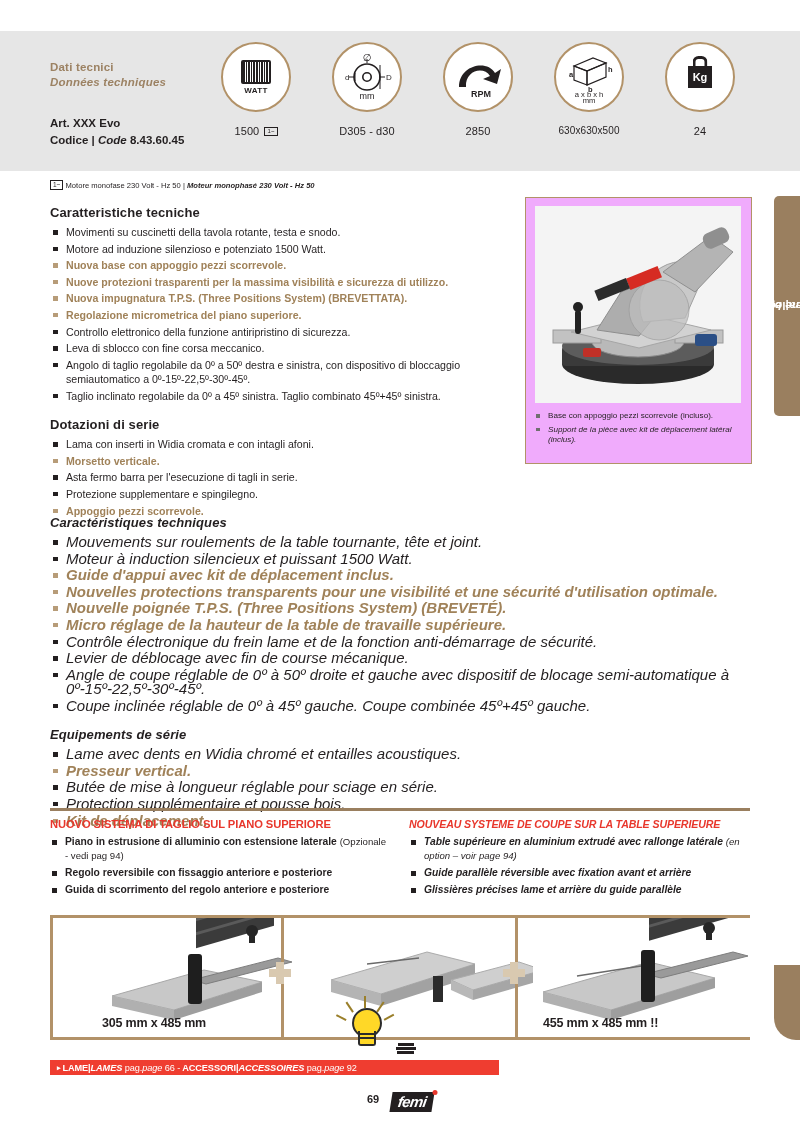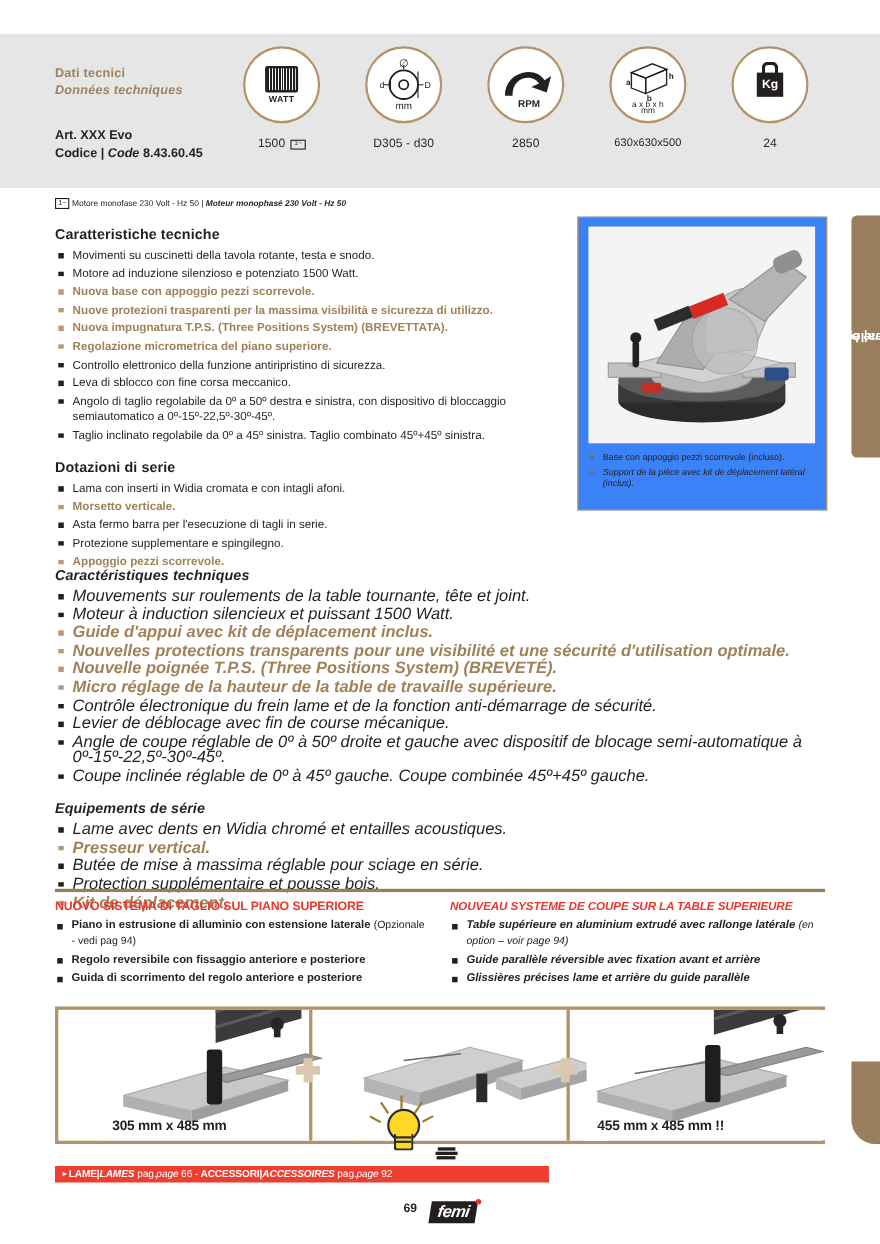--- a/index.html
+++ b/index.html
@@ -58,21 +58,21 @@
   ul.bl{list-style:none;margin:0 0 14px 0;padding:0;}
   ul.bl li{position:relative;padding-left:16px;font-size:10.6px;line-height:14.4px;margin-bottom:2.2px;color:#231f20;}
   ul.bl li:before{content:"";position:absolute;left:3px;top:5px;width:4.5px;height:4.5px;background:#231f20;}
   ul.bl li.hl{color:#a08259;font-weight:bold;}
   ul.bl li.hl:before{background:#b79c78;}
   ul.bl.fr li{font-style:italic;font-size:15px;}
   ul.bl.fr li.hl{font-weight:bold;}
 
   
   .photobox{position:absolute;left:525px;top:197px;width:225px;height:265px;
-    border:1px solid #b29268;background:#3b82f6;}
+    border:1px solid #b29268;background:#f0abfc;}
   .photo{position:absolute;left:9px;top:8px;width:206px;height:197px;background:#f3f3f3;overflow:hidden;}
   .cap{position:absolute;left:9px;top:213px;width:207px;}
   .cap li{position:relative;list-style:none;padding-left:13px;font-size:8.1px;line-height:10.6px;margin-bottom:3px;}
   .cap li:before{content:"";position:absolute;left:1px;top:3px;width:3.6px;height:3.6px;background:#6f6f6f;}
   .cap ul{margin:0;padding:0;}
   .cap li.fr{font-style:italic;}
 
   
   .tab-top{position:absolute;right:0;top:196px;width:26px;height:220px;background:#9a7f5f;
     border-radius:5px 0 0 5px;}
@@ -276,21 +276,21 @@
       <li>Contrôle électronique du frein lame et de la fonction anti-démarrage de sécurité.</li>
       <li>Levier de déblocage avec fin de course mécanique.</li>
       <li>Angle de coupe réglable de 0º à 50º droite et gauche avec dispositif de blocage semi-automatique à 0º-15º-22,5º-30º-45º.</li>
       <li>Coupe inclinée réglable de 0º à 45º gauche. Coupe combinée 45º+45º gauche.</li>
     </ul>
 
     <h3 class="sec it-style">Equipements de série</h3>
     <ul class="bl fr">
       <li>Lame avec dents en Widia chromé et entailles acoustiques.</li>
       <li class="hl">Presseur vertical.</li>
-      <li>Butée de mise à massima réglable pour sciage en série.</li>
+      <li>Butée de mise à longueur réglable pour sciage en série.</li>
       <li>Protection supplémentaire et pousse bois.</li>
       <li class="hl">Kit de déplacement.</li>
     </ul>
   </div>
 
   <div class="photobox">
     <div class="photo">
       <svg width="206" height="197" viewBox="0 0 206 197">
         <rect width="206" height="197" fill="#f4f4f4"></rect>
 

